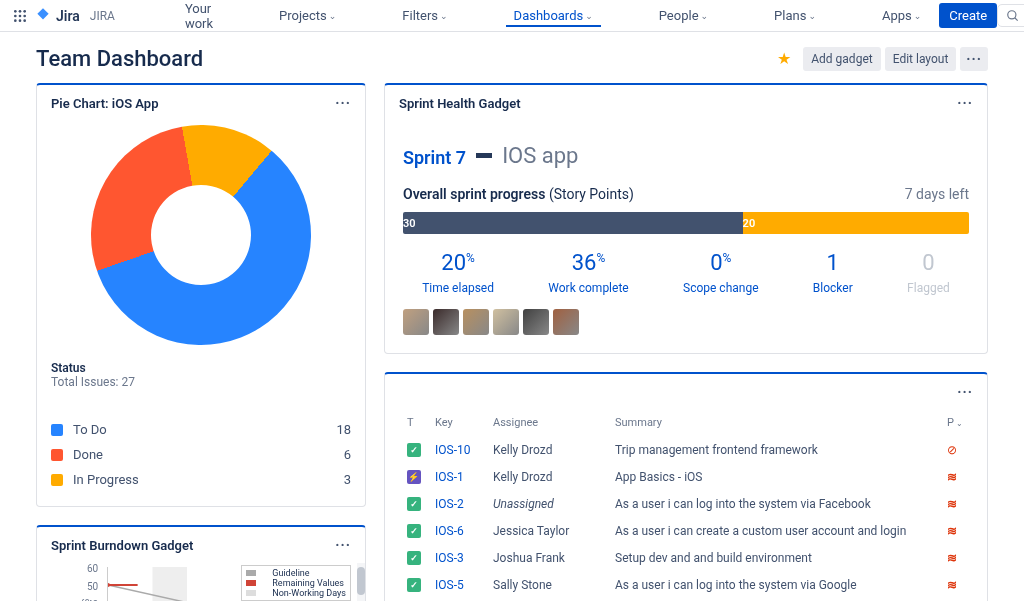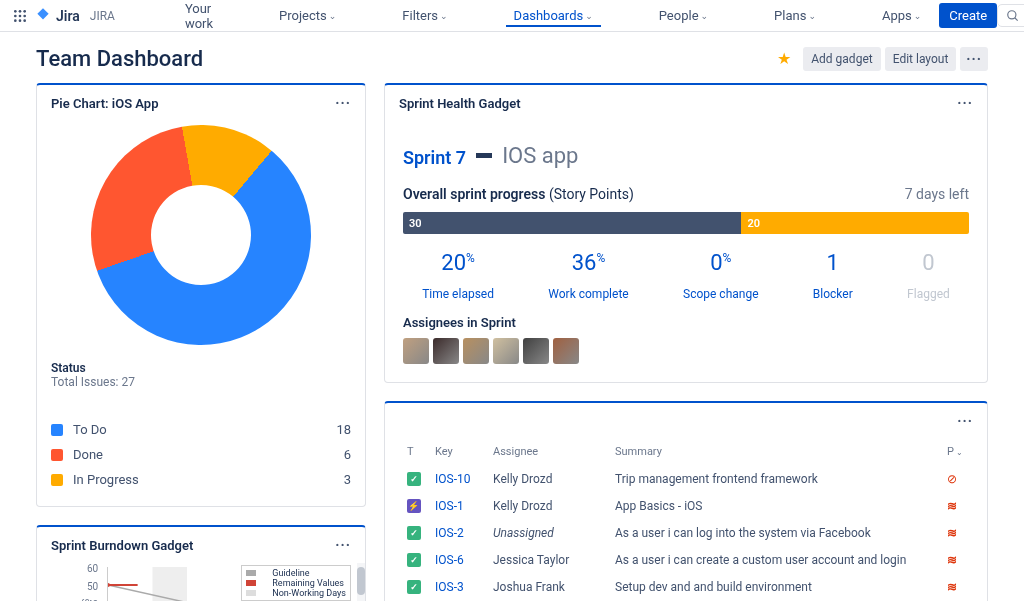--- a/index.html
+++ b/index.html
@@ -69,25 +69,25 @@
 .sprint-title-row { display:flex; align-items:flex-end; gap:10px; padding:22px 18px 8px; }
 .sprint-title-row .sprint-name { font-size:18px; font-weight:600; color:#0052CC; }
 .sprint-title-row .dash { width:16px; height:5px; background:#253858; margin-bottom:10px;}
 .sprint-title-row .app-name { font-size:22px; font-weight:400; color:#6B778C; }
 .overall-row { display:flex; align-items:center; padding:10px 18px 4px; }
 .overall-row .lbl { font-size:14px;}
 .overall-row .lbl b { font-weight:600; }
 .overall-row .spacer{flex:1;}
 .overall-row .days { font-size:14px; color:#6B778C; }
 .progress-bar { display:flex; height:22px; margin:6px 18px 0; border-radius:2px; overflow:hidden;}
-.progress-bar .seg { color:#fff; font-size:11px; font-weight:600; display:flex; align-items:center; padding-left:6px; }
+.progress-bar .seg { color:#fff; font-size:11px; font-weight:600; display:flex; align-items:center; padding-left:0; }
 .stats-row { display:flex; justify-content:space-around; text-align:center; padding:16px 10px 10px;}
 .stats-row .stat .num { font-size:22px; color:#0052CC; }
 .stats-row .stat .num .pct { font-size:12px; vertical-align:super;}
-.stats-row .stat .lbl2 { font-size:12px; color:#0052CC; margin-top:12px;}
+.stats-row .stat .lbl2 { font-size:12px; color:#0052CC; margin-top:6px;}
 .stats-row .stat.muted .num, .stats-row .stat.muted .lbl2 { color:#C1C7D0;}
 .assignees-wrap { padding:4px 18px 18px; }
 .assignees-wrap .hdr { font-size:13px; font-weight:600; margin-bottom:8px;}
 .assignees-wrap .avatars { display:flex; gap:4px; }
 .assignees-wrap .av { width:26px; height:26px; border-radius:3px; }
 
 
 .table { width:100%; font-size:12px; color:#42526E; }
 .table th { text-align:left; font-weight:400; color:#6B778C; padding:4px 6px 6px; font-size:11px;}
 .table td { padding:5px 6px; vertical-align:middle; }
@@ -317,21 +317,20 @@
           <div class="stat">
             <div class="num">1<span class="pct"></span></div>
             <div class="lbl2">Blocker</div>
           </div>
           <div class="stat muted">
             <div class="num">0<span class="pct"></span></div>
             <div class="lbl2">Flagged</div>
           </div>
         </div>
       <div class="assignees-wrap">
-        <div class="hdr">Assignees in Sprint</div>
         <div class="avatars" id="assignee-avatars">
             <div class="av" style="background: linear-gradient(135deg, rgb(192, 160, 128), rgb(136, 136, 136));"></div>
             <div class="av" style="background: linear-gradient(135deg, rgb(58, 42, 42), rgb(136, 136, 136));"></div>
             <div class="av" style="background: linear-gradient(135deg, rgb(184, 144, 96), rgb(136, 136, 136));"></div>
             <div class="av" style="background: linear-gradient(135deg, rgb(208, 192, 160), rgb(136, 136, 136));"></div>
             <div class="av" style="background: linear-gradient(135deg, rgb(64, 64, 64), rgb(136, 136, 136));"></div>
             <div class="av" style="background: linear-gradient(135deg, rgb(160, 96, 64), rgb(136, 136, 136));"></div>
           </div>
       </div>
     </div>

